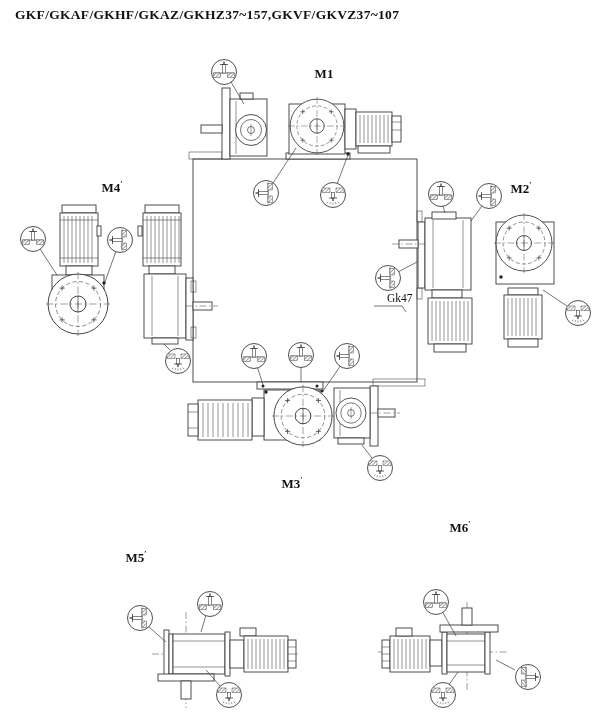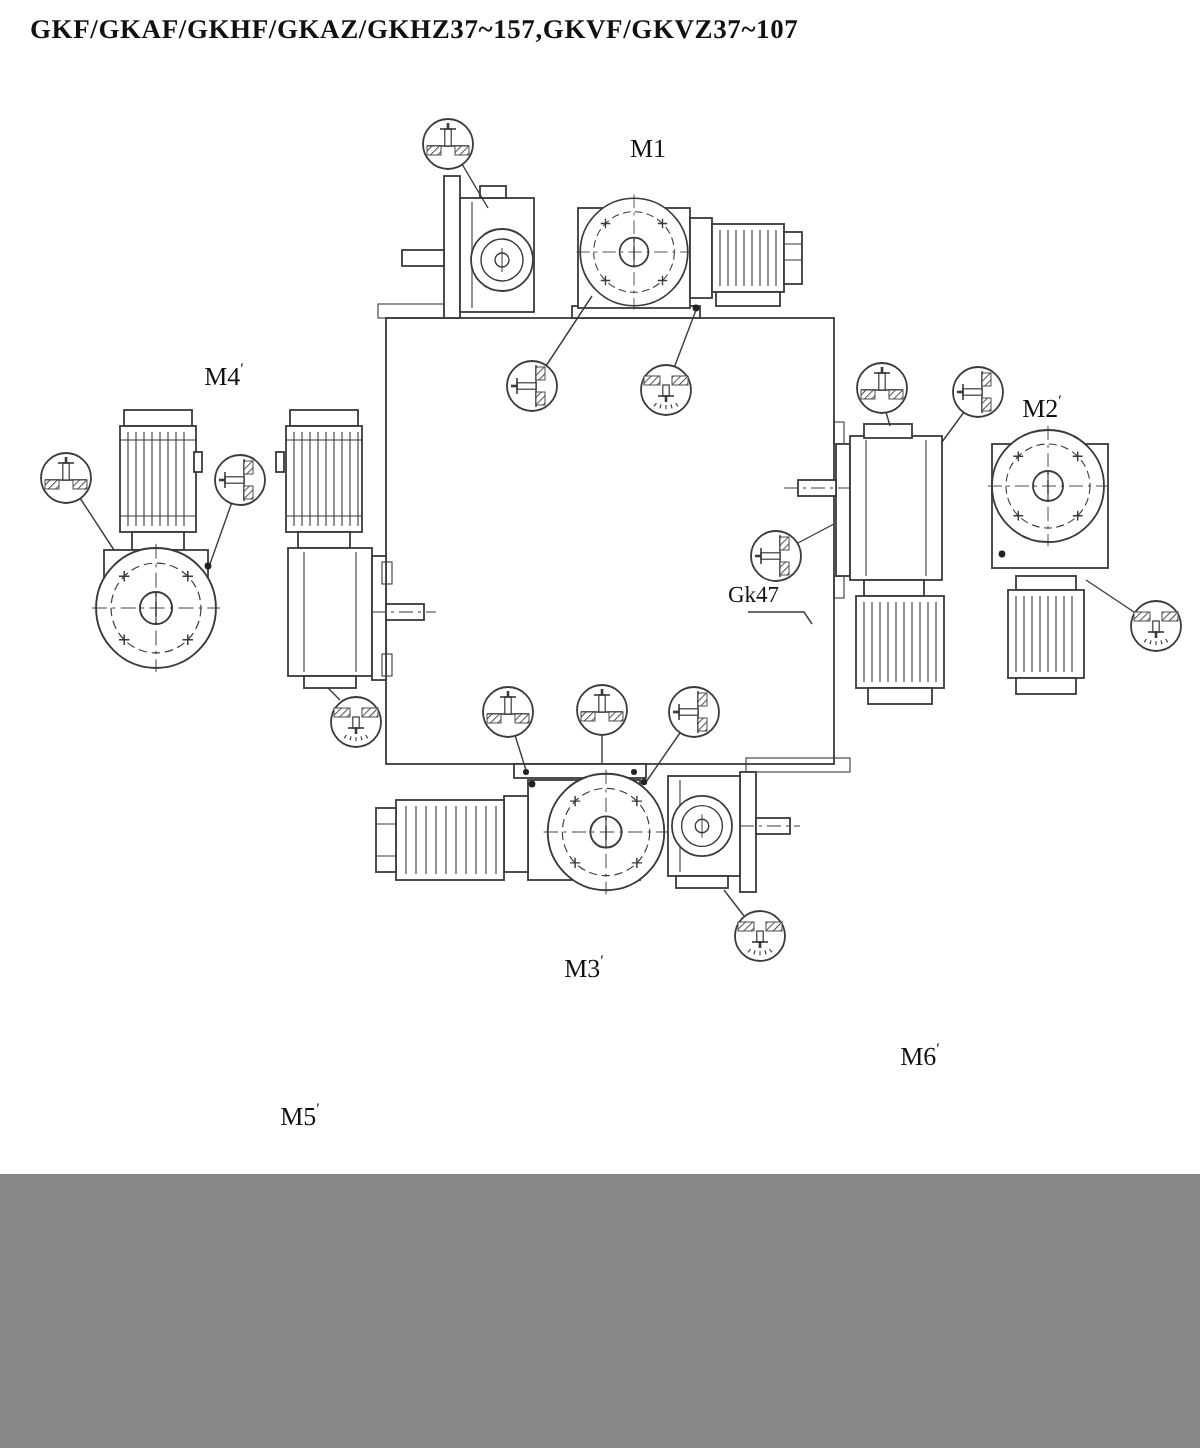--- a/index.html
+++ b/index.html
@@ -1,20 +1,20 @@
 <!DOCTYPE html>
 <html><head>
 <meta charset="utf-8">
 <style>
   html,body{margin:0;padding:0;background:#888;}
-  .page{position:relative;width:600px;height:587px;background:#fff;overflow:hidden;
+  .page{position:relative;width:600px;height:724px;background:#fff;overflow:hidden;
         font-family:"Liberation Serif",serif;margin:0 auto;}
   .title{position:absolute;left:15px;top:7px;font-weight:bold;font-size:13.5px;
          letter-spacing:.3px;color:#111;white-space:nowrap;}
-  .pos-label{position:absolute;transform:translateX(-50%);font-weight:normal;
+  .pos-label{position:absolute;transform:translateX(-50%);font-weight:bold;
              font-size:13px;color:#111;white-space:nowrap;}
   .pos-label sup{font-size:8px;}
   .gk-label{position:absolute;font-size:11.5px;color:#111;white-space:nowrap;}
   svg{position:absolute;left:0;top:0;}
   .ln{stroke:#3b3b3b;stroke-width:.9;fill:none;}
   .fw{fill:#fff;stroke:#3b3b3b;stroke-width:.9;}
   .thin{stroke:#3b3b3b;stroke-width:.55;fill:none;}
   .cl{stroke:#3b3b3b;stroke-width:.5;fill:none;stroke-dasharray:7 2.5 1.5 2.5;}
   .leader{stroke:#3b3b3b;stroke-width:.7;fill:none;}
   .dot{fill:#222;stroke:none;}
@@ -296,28 +296,28 @@
 </svg>
 
 <div class="title">GKF/GKAF/GKHF/GKAZ/GKHZ37~157,GKVF/GKVZ37~107</div>
 
 <div class="pos-label" style="left:324px;top:66px">
   <span>M1</span><sup></sup>
 </div>
 <div class="pos-label" style="left:112px;top:180px">
   <span>M4</span><sup>′</sup>
 </div>
-<div class="pos-label" style="left:521px;top:196px">
+<div class="pos-label" style="left:521px;top:181px">
   <span>M2</span><sup>′</sup>
 </div>
 <div class="pos-label" style="left:292px;top:476px">
   <span>M3</span><sup>′</sup>
 </div>
-<div class="pos-label" style="left:150px;top:550px">
+<div class="pos-label" style="left:136px;top:550px">
   <span>M5</span><sup>′</sup>
 </div>
 <div class="pos-label" style="left:460px;top:520px">
   <span>M6</span><sup>′</sup>
 </div>
 
-<div class="gk-label" style="left:364px;top:292px">Gk47</div>
+<div class="gk-label" style="left:387px;top:292px">Gk47</div>
 
 </div>
 
 </body></html>

